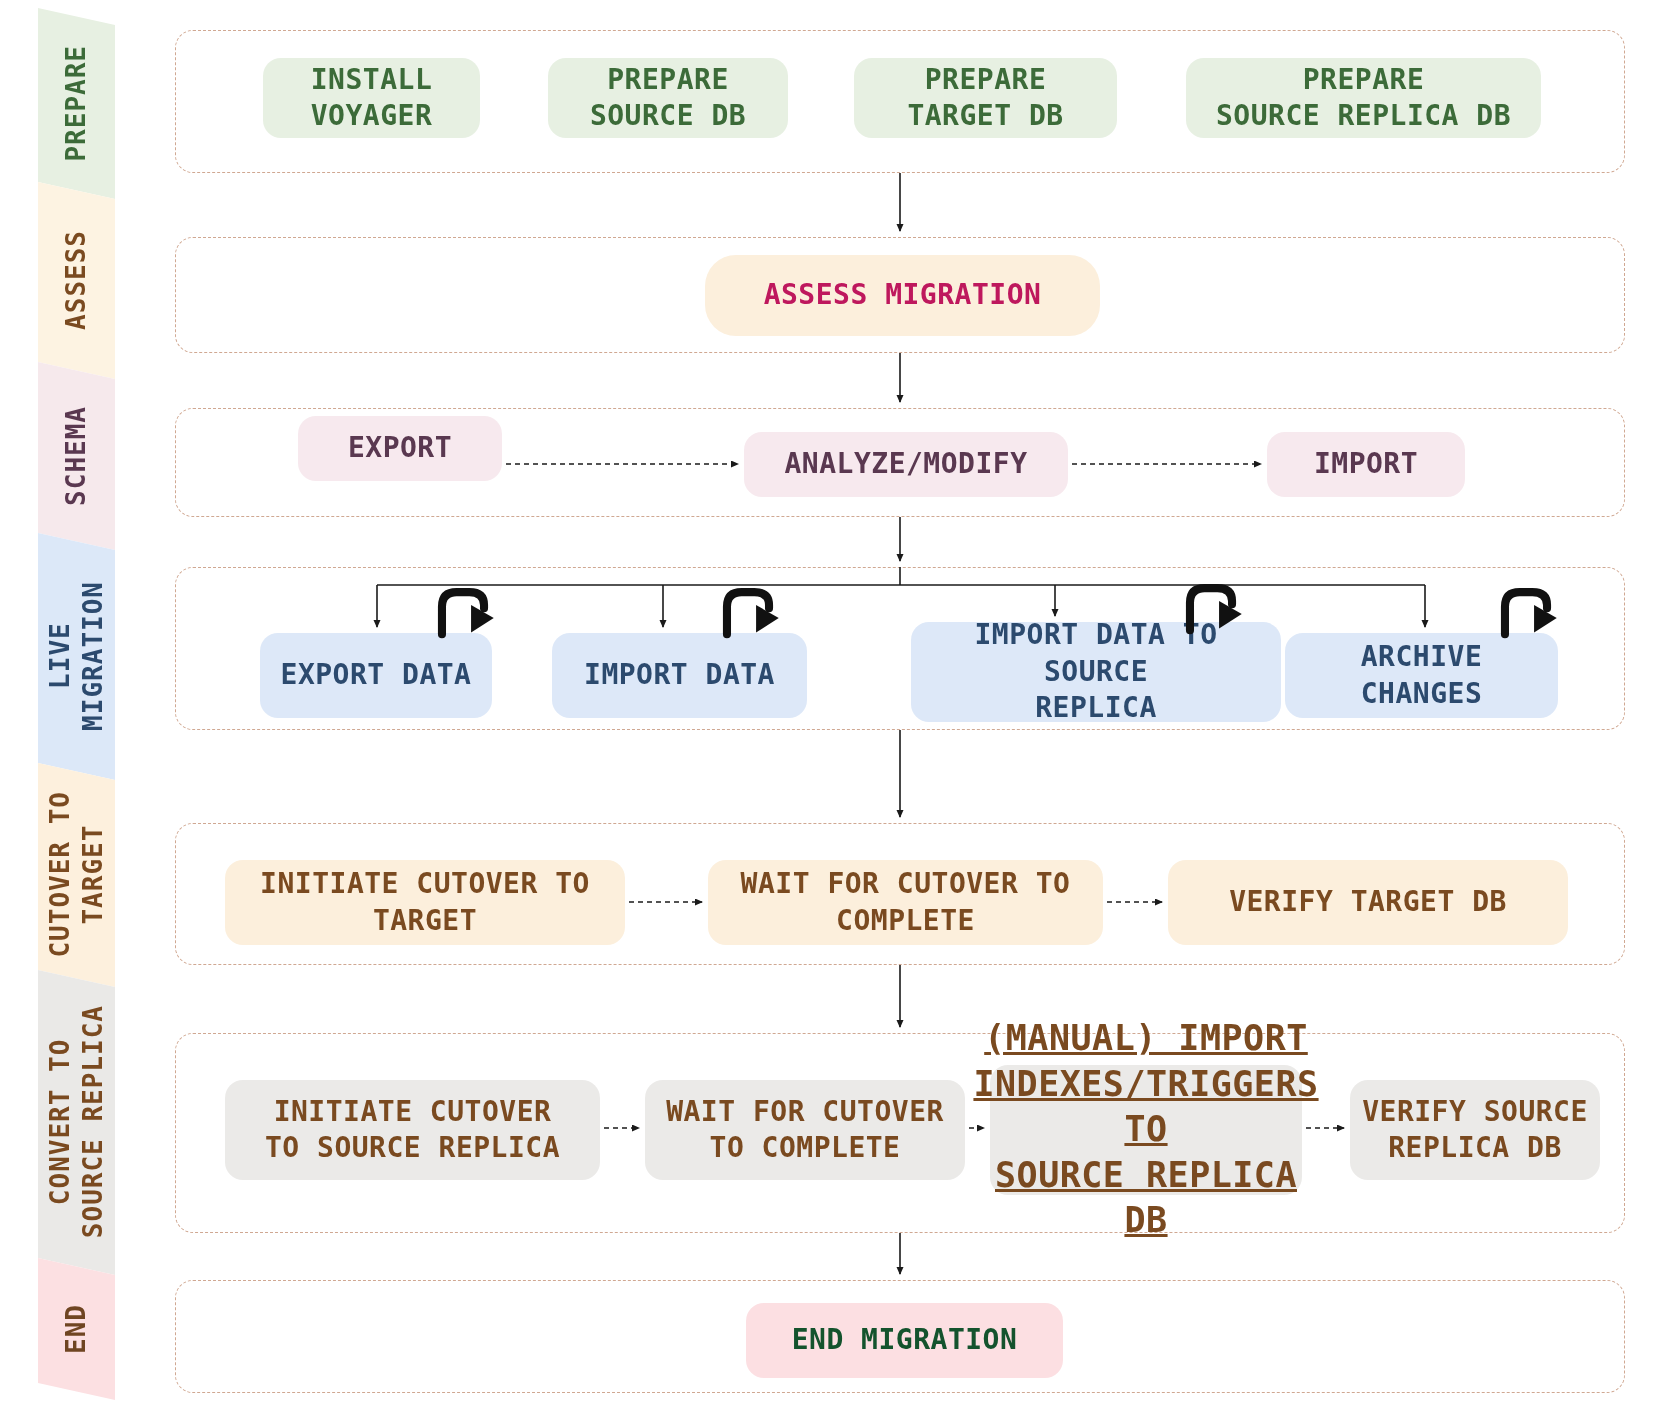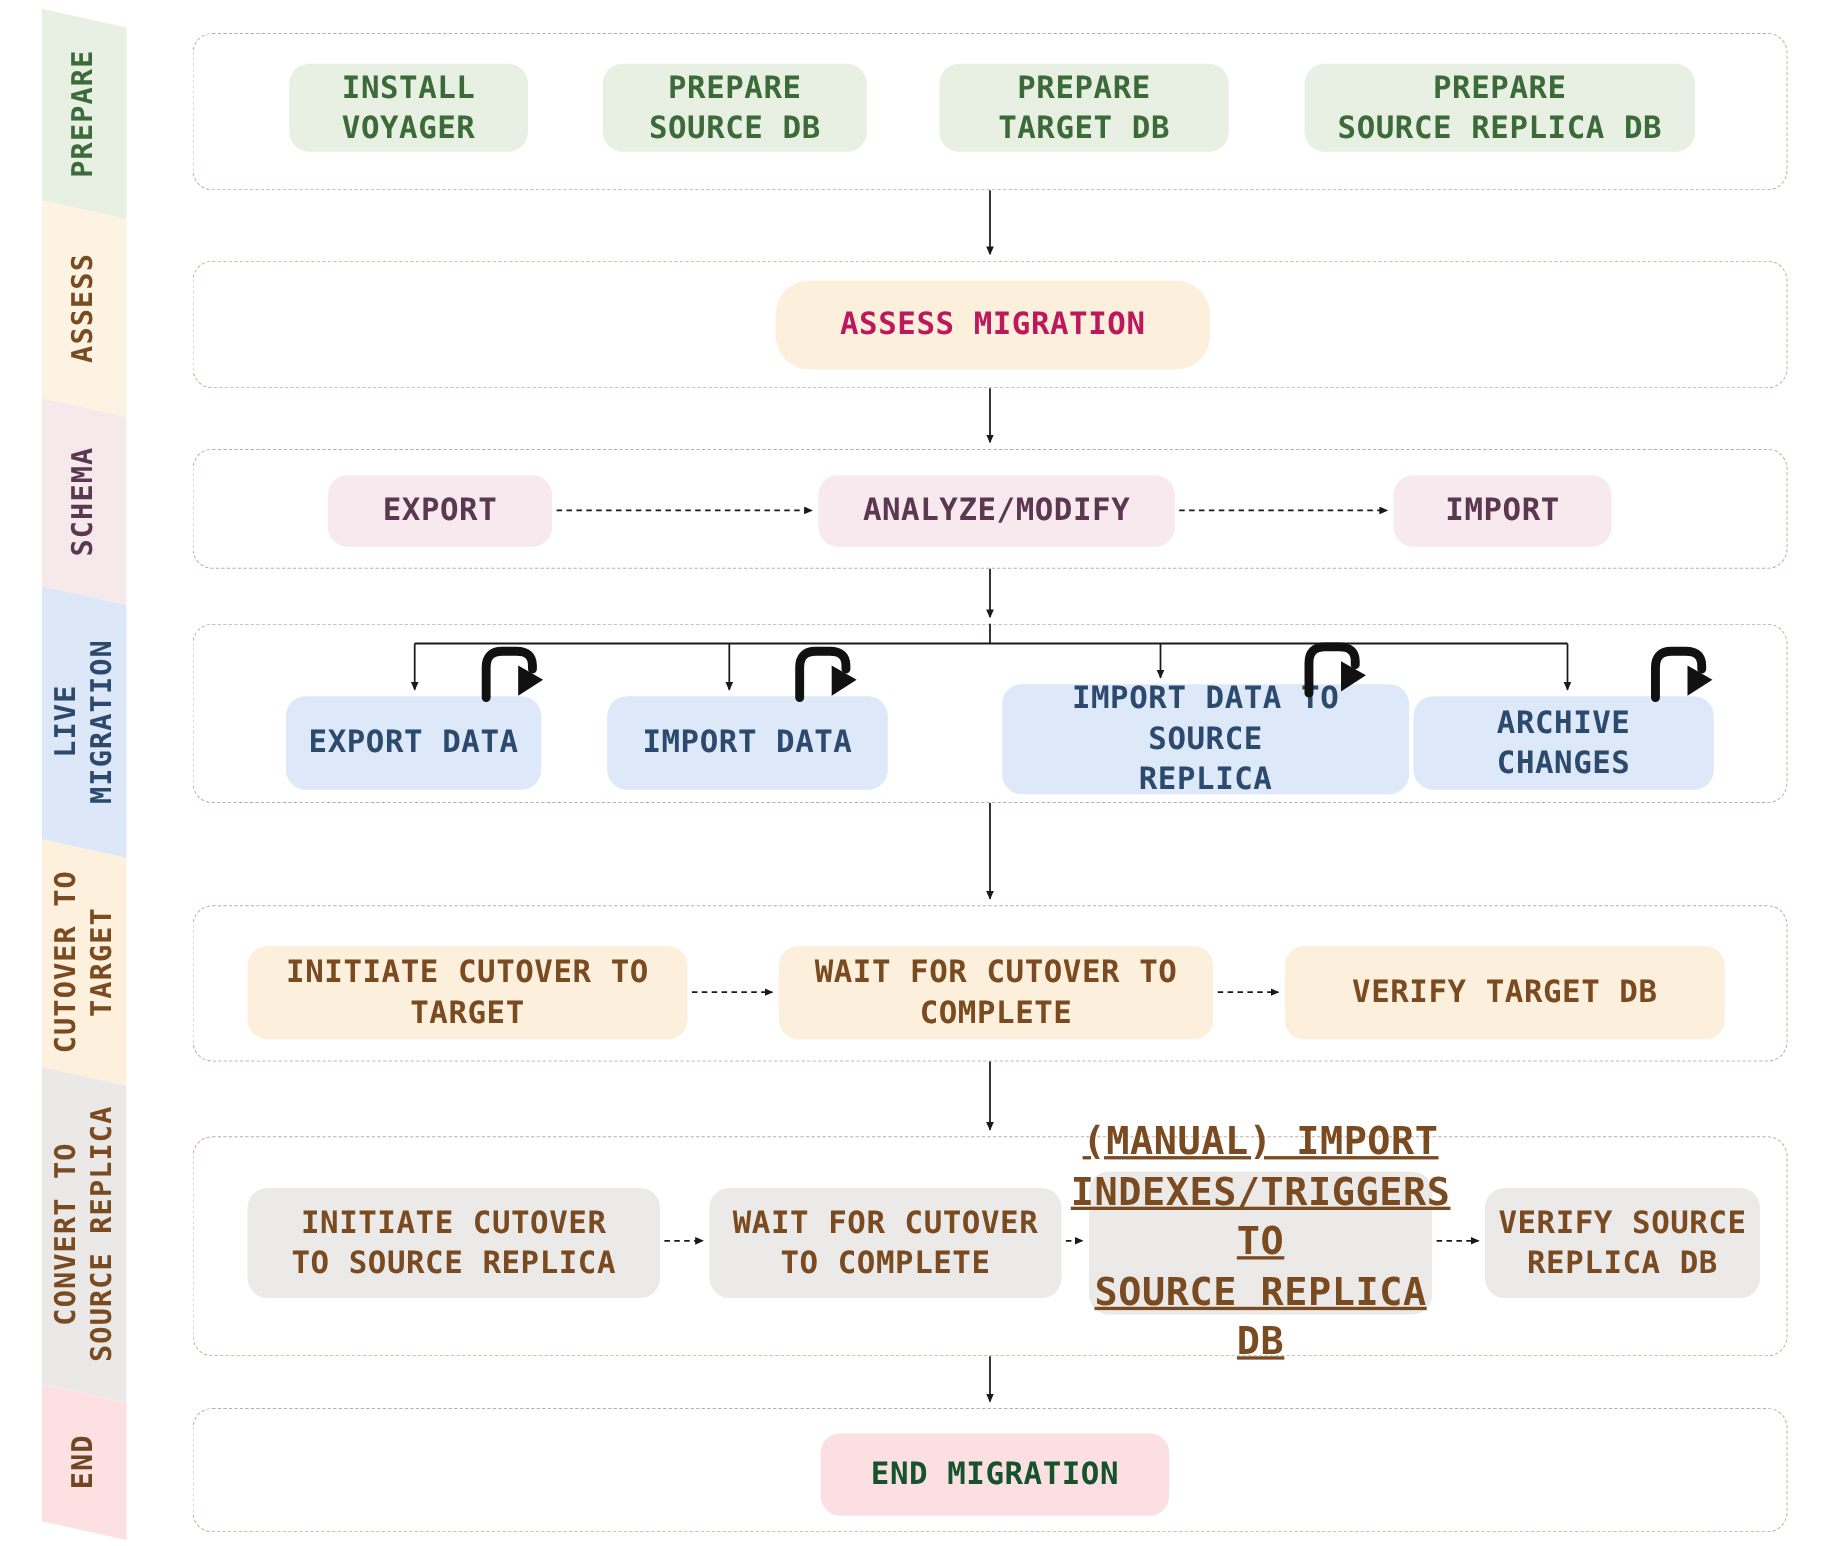--- a/index.html
+++ b/index.html
@@ -82,21 +82,21 @@
 VOYAGER</div>
   <div class="node fill-prepare" style="left:548px;top:58px;width:240px;height:80px;">PREPARE
 SOURCE DB</div>
   <div class="node fill-prepare" style="left:854px;top:58px;width:263px;height:80px;">PREPARE
 TARGET DB</div>
   <div class="node fill-prepare" style="left:1186px;top:58px;width:355px;height:80px;">PREPARE
 SOURCE REPLICA DB</div>
 
   <div class="node fill-assess" style="left:705px;top:255px;width:395px;height:81px;">ASSESS MIGRATION</div>
 
-  <div class="node fill-schema" style="left:298px;top:432px;width:204px;height:65px;">EXPORT</div>
+  <div class="node fill-schema" style="left:298px;top:416px;width:204px;height:65px;">EXPORT</div>
   <div class="node fill-schema" style="left:744px;top:432px;width:324px;height:65px;">ANALYZE/MODIFY</div>
   <div class="node fill-schema" style="left:1267px;top:432px;width:198px;height:65px;">IMPORT</div>
 
   <div class="node fill-live" style="left:260px;top:633px;width:232px;height:85px;">EXPORT DATA</div>
   <div class="node fill-live" style="left:552px;top:633px;width:255px;height:85px;">IMPORT DATA</div>
   <div class="node fill-live" style="left:911px;top:622px;width:370px;height:100px;text-align:center;">IMPORT DATA TO SOURCE
 REPLICA</div>
   <div class="node fill-live" style="left:1285px;top:633px;width:273px;height:85px;">ARCHIVE CHANGES</div>
 
   <svg class="loop-icon" style="left:427px;top:584px;" viewBox="0 0 44 34">

